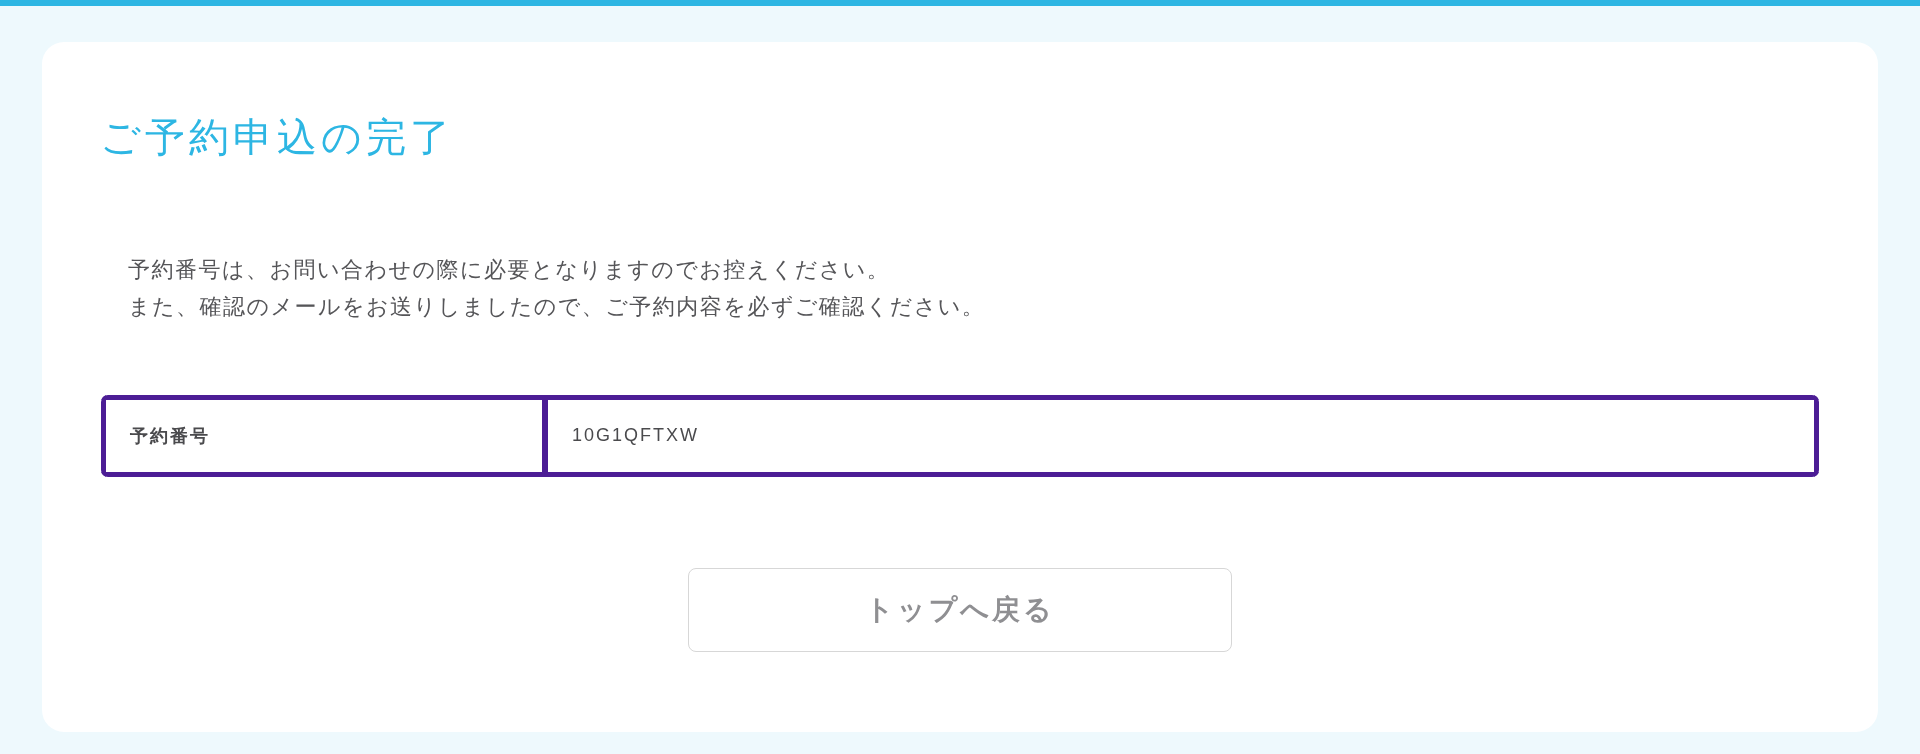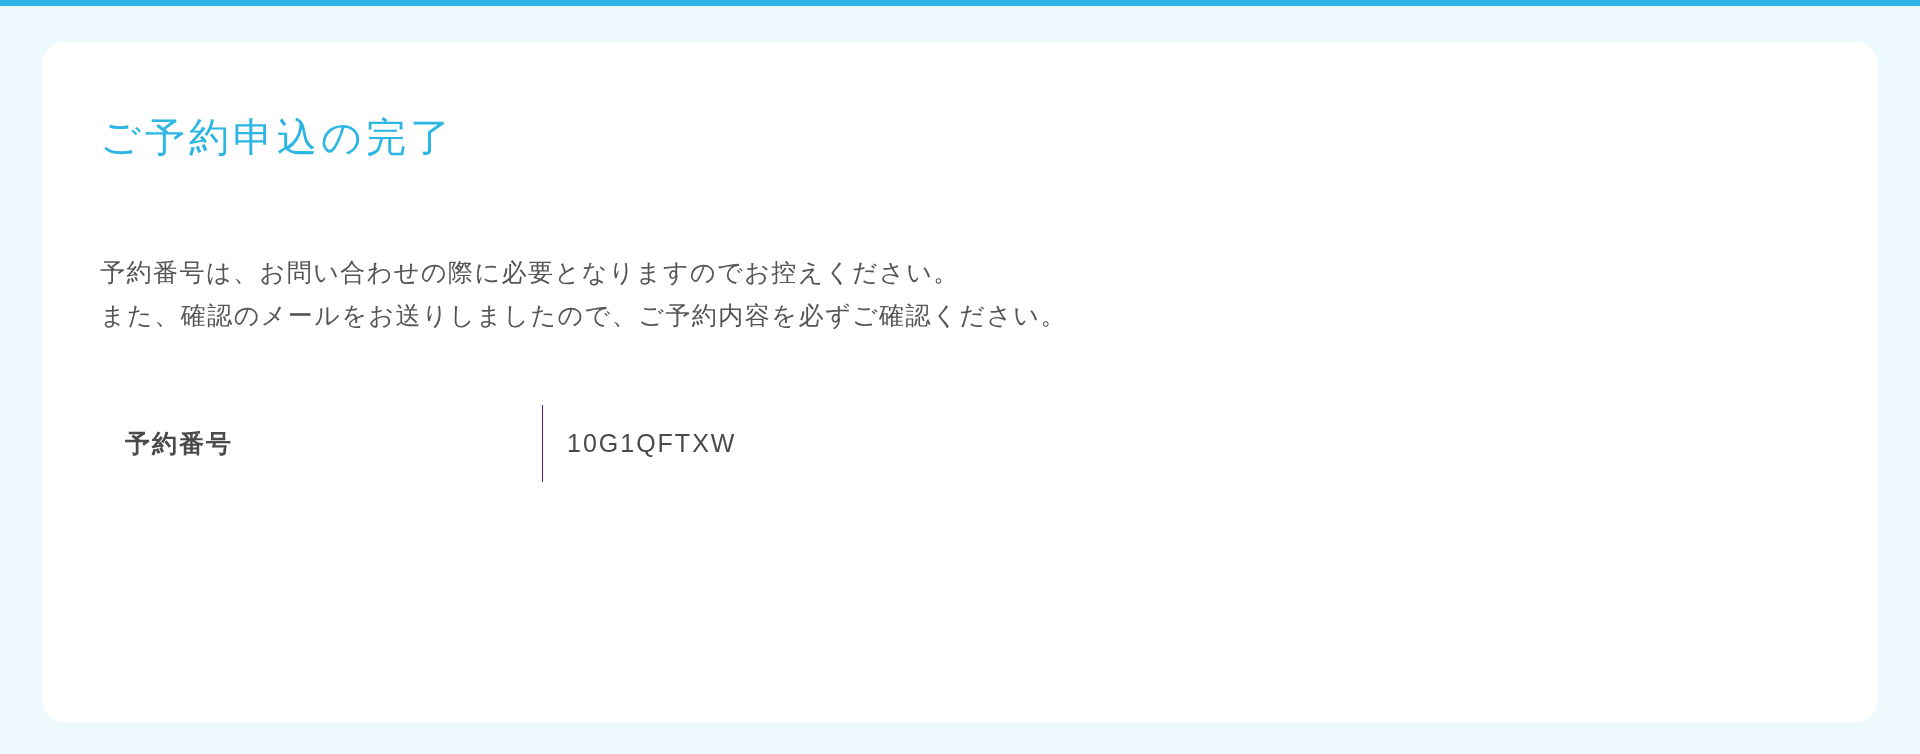--- a/index.html
+++ b/index.html
@@ -24,37 +24,38 @@
     }
     .page-title {
       color: #2db6e3;
       font-size: 40px;
       font-weight: 500;
       letter-spacing: 4px;
       margin-bottom: 86px;
     }
     .description {
       color: #555558;
-      font-size: 25px;
+      font-size: 22px;
       line-height: 1.7;
       letter-spacing: 1.5px;
       margin-bottom: 68px;
+      margin-left: 28px;
     }
     .info-table {
       width: 100%;
       border-collapse: collapse;
       border: 1px solid #cfcfcf;
       border-radius: 8px;
       overflow: hidden;
       margin-bottom: 90px;
     }
     .info-table td {
-      border: 1px solid #4c1d95;
+      border: 6px solid #4c1d95;
       padding: 20px 24px;
-      font-size: 25px;
+      font-size: 18px;
       color: #4a4a4d;
       letter-spacing: 2px;
       vertical-align: middle;
       height: 78px;
     }
     .info-table .label-cell {
       width: 442px;
       font-weight: 700;
       background: #ffffff;
     }
@@ -96,14 +97,17 @@
 
   <table class="info-table">
     <tbody>
         <tr>
       <td class="label-cell">予約番号</td>
       <td class="value-cell">10G1QFTXW</td>
     </tr>
   </tbody>
     </table>
 
+  <div class="button-row">
+    <button class="back-button">トップへ戻る</button>
+  </div>
 
 </div>
 
 </body></html>

